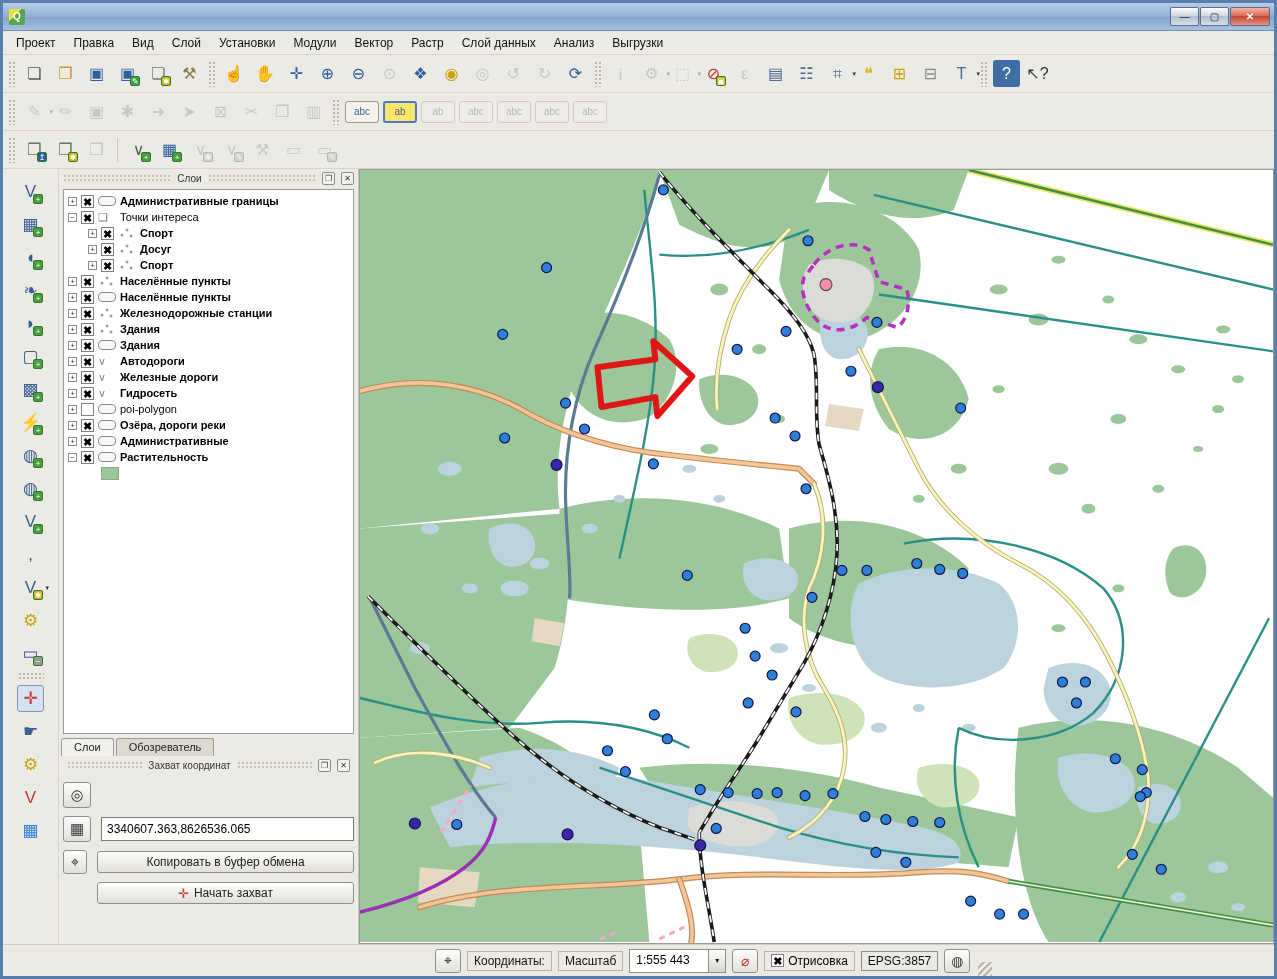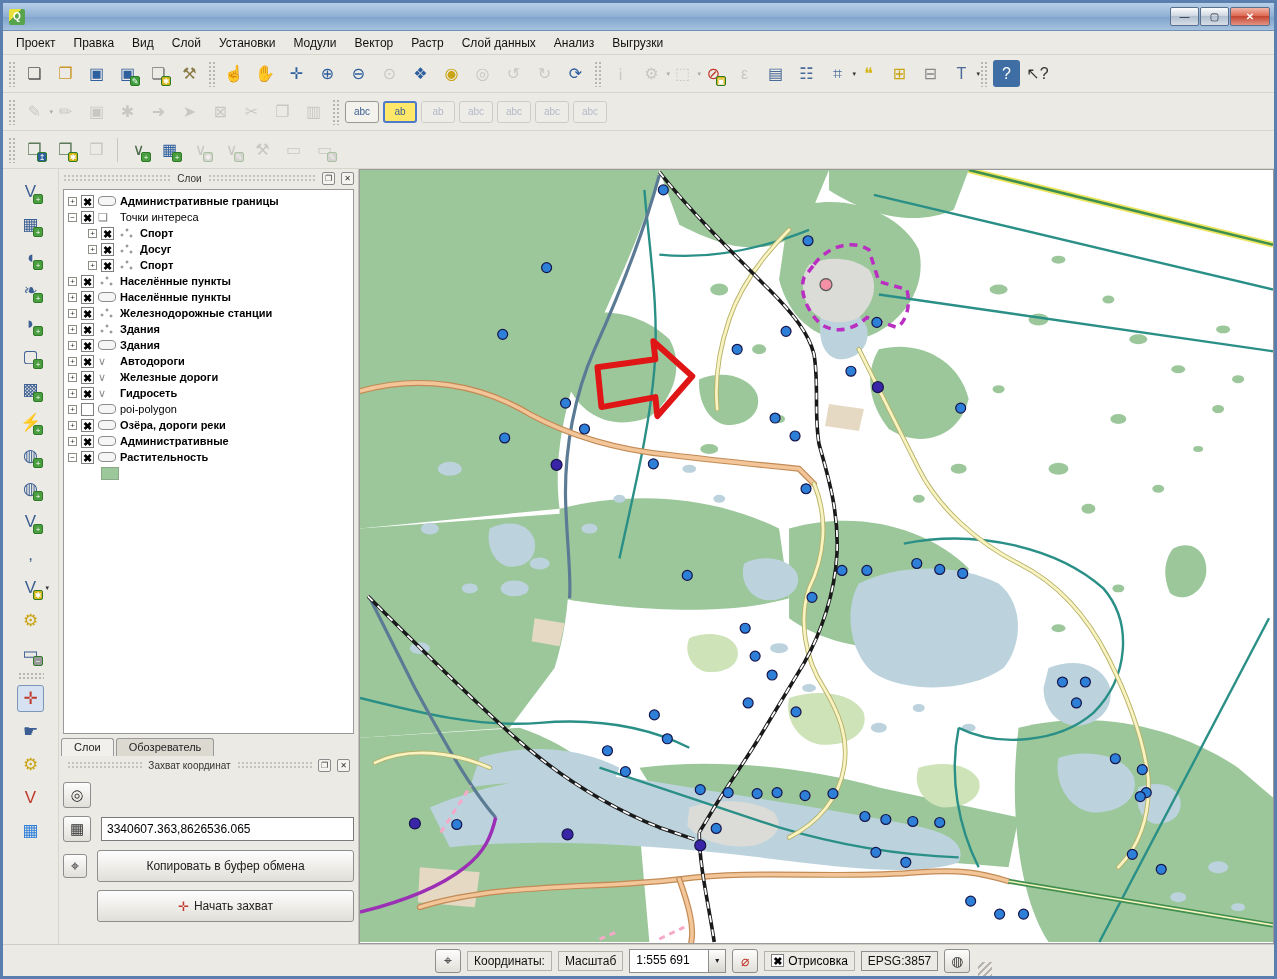--- a/index.html
+++ b/index.html
@@ -84,21 +84,21 @@
   .tab.active { background:#f1f0ec; font-weight:normal; position:relative; top:0; }
   
   .capture { flex:0 0 188px; display:flex; flex-direction:column; padding:0 4px 6px 4px; }
   .cap-row { display:flex; align-items:center; gap:10px; margin-top:8px; }
   .sq-btn { width:28px; height:26px; border:1px solid #8e8e8e; border-radius:3px;
             background:linear-gradient(#fdfdfd,#e1dfd8); font-size:15px; color:#333;
             display:flex; align-items:center; justify-content:center; }
   .sq-btn.small { width:24px; height:24px; }
   .cap-input { flex:1; height:24px; border:1px solid #7a7a7a; background:#fff; font-size:12px;
                padding:0 5px; font-family:"Liberation Sans",sans-serif; }
-  .cap-btn { flex:1; height:32px; border:1px solid #8e8e8e; border-radius:3px;
+  .cap-btn { flex:1; height:22px; border:1px solid #8e8e8e; border-radius:3px;
              background:linear-gradient(#fdfdfd,#e1dfd8); font-size:12px; color:#222;
              display:flex; align-items:center; justify-content:center; gap:5px; }
   .cross { color:#c0392b; font-size:13px; }
   
   .map-area { flex:1; position:relative; background:#fff; border:1px solid #9a9a9a; margin:0; min-width:0; }
   .map-area svg { position:absolute; inset:0; width:100%; height:100%; }
   
   .statusbar { height:32px; flex:0 0 32px; display:flex; align-items:center; gap:6px;
                background:#eceae4; border-top:1px solid #cfccc3; padding:0 6px; font-size:12px; }
   .sb-spacer { width:420px; }
@@ -777,21 +777,21 @@
         </svg>
     </div>
   </div>
 
   <div class="statusbar">
     <div class="sb-spacer"></div>
     <div class="sb-btn">⌖</div>
     <div class="sb-label">Координаты:</div>
     <div class="sb-label">Масштаб</div>
     <div class="sb-combo">
-      <div class="val">1:555 691</div>
+      <div class="val">1:555 443</div>
       <div class="arr">▾</div>
     </div>
     <div class="sb-btn" style="color:#c0392b">⌀</div>
     <div class="sb-check">
       <span class="cb">✖</span>
       <span>Отрисовка</span>
     </div>
     <div class="sb-label" style="border-color:#8e8e8e">EPSG:3857</div>
     <div class="sb-btn">◍</div>
     <div class="grip"></div>

